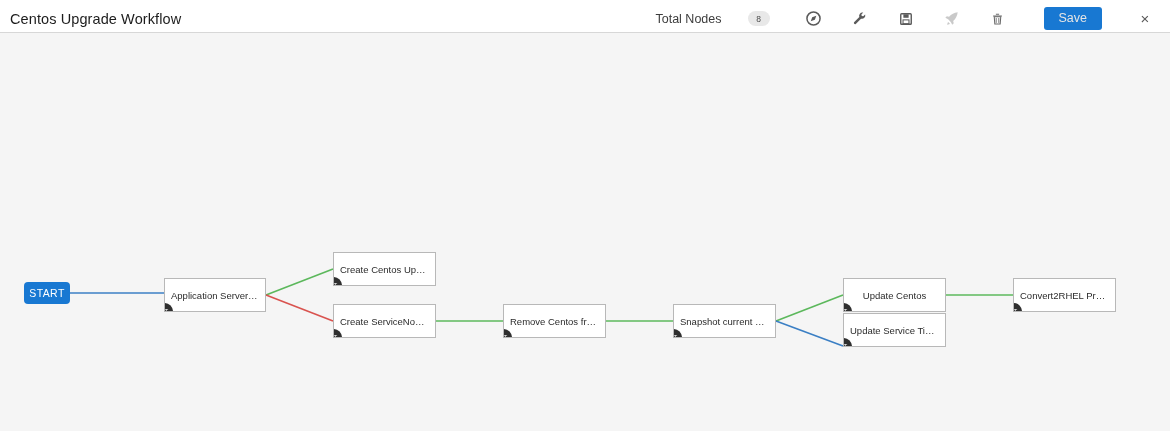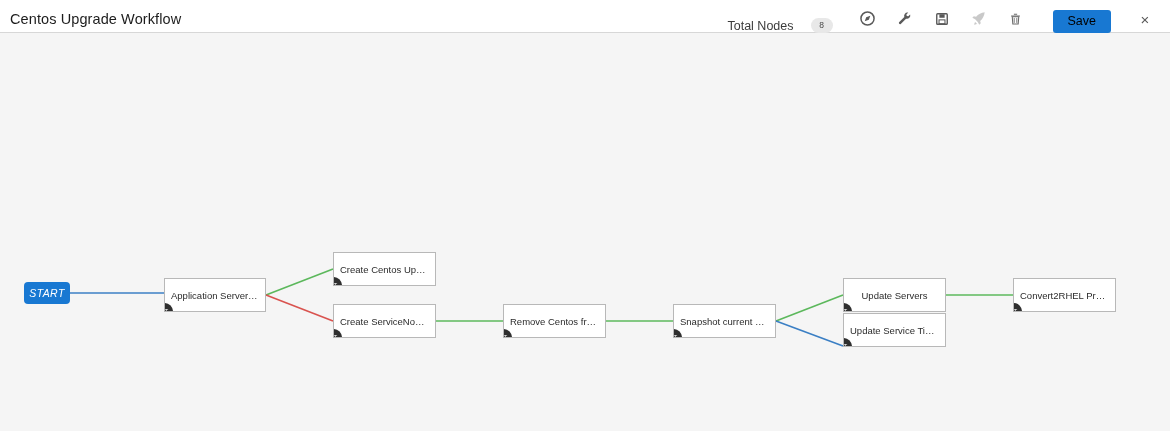--- a/index.html
+++ b/index.html
@@ -29,22 +29,22 @@
     font-size: 14.5px;
     color: #1c1c1c;
     font-weight: 400;
     letter-spacing: 0.1px;
     white-space: nowrap;
   }
   .header-spacer { flex: 1 1 auto; }
 
   .toolbar {
     display: flex;
-    align-items: flex-end;
-    gap: 9px;
+    align-items: center;
+    gap: 18px;
   }
   .total-nodes-label {
     font-size: 12.5px;
     color: #3c3c3c;
     white-space: nowrap;
     margin-right: 8px;
   }
   .node-badge {
     display: inline-flex;
     align-items: center;
@@ -65,21 +65,21 @@
     display: inline-flex;
     align-items: center;
     justify-content: center;
     cursor: pointer;
   }
   .tb-icon svg { display: block; }
   .tb-icon.disabled { opacity: 0.32; }
 
   .save-btn {
     background: #1878d2;
-    color: #000000;
+    color: #e5e5e5;
     border: none;
     border-radius: 3px;
     height: 23px;
     padding: 0 15px;
     font-size: 12.5px;
     font-family: "Liberation Sans", sans-serif;
     cursor: pointer;
     margin-left: 14px;
     line-height: 23px;
   }
@@ -224,21 +224,21 @@
       <line x1="70" y1="260" x2="164" y2="260" stroke="#3b7fc4" stroke-width="1.6"></line>
       <line x1="266" y1="262" x2="333" y2="236" stroke="#5cb85c" stroke-width="1.6"></line>
       <line x1="266" y1="262" x2="333" y2="288" stroke="#d9534f" stroke-width="1.6"></line>
       <line x1="436" y1="288" x2="503" y2="288" stroke="#5cb85c" stroke-width="1.6"></line>
       <line x1="606" y1="288" x2="673" y2="288" stroke="#5cb85c" stroke-width="1.6"></line>
       <line x1="776" y1="288" x2="843" y2="262" stroke="#5cb85c" stroke-width="1.6"></line>
       <line x1="776" y1="288" x2="843" y2="313" stroke="#3b7fc4" stroke-width="1.6"></line>
       <line x1="946" y1="262" x2="1013" y2="262" stroke="#5cb85c" stroke-width="1.6"></line>
     </svg>
 
-  <div class="start-node" id="start-node" style="left: 24px; top: 249px; width: 46px; height: 22px; background: rgb(24, 120, 210); font-style: italic;">
+  <div class="start-node" id="start-node" style="left: 24px; top: 249px; width: 46px; height: 22px; background: rgb(24, 120, 210);">
     <span>START</span>
   </div>
 
   <div id="nodes-container">
       <div class="node" style="left: 164px; top: 245px; width: 102px; height: 34px;">
         <span class="node-label">Application Server Audit</span>
         <span class="node-badge-dot">JT</span>
       </div>
       <div class="node" style="left: 333px; top: 219px; width: 103px; height: 34px;">
         <span class="node-label">Create Centos Update re...</span>
@@ -250,21 +250,21 @@
       </div>
       <div class="node" style="left: 503px; top: 271px; width: 103px; height: 34px;">
         <span class="node-label">Remove Centos from Loa...</span>
         <span class="node-badge-dot">JT</span>
       </div>
       <div class="node" style="left: 673px; top: 271px; width: 103px; height: 34px;">
         <span class="node-label">Snapshot current system</span>
         <span class="node-badge-dot">JT</span>
       </div>
       <div class="node" style="left: 843px; top: 245px; width: 103px; height: 34px;">
-        <span class="node-label">Update Servers</span>
+        <span class="node-label">Update Centos</span>
         <span class="node-badge-dot">JT</span>
       </div>
       <div class="node" style="left: 843px; top: 280px; width: 103px; height: 34px;">
         <span class="node-label">Update Service Ticket</span>
         <span class="node-badge-dot">JT</span>
       </div>
       <div class="node" style="left: 1013px; top: 245px; width: 103px; height: 34px;">
         <span class="node-label">Convert2RHEL Process</span>
         <span class="node-badge-dot">JT</span>
       </div>

